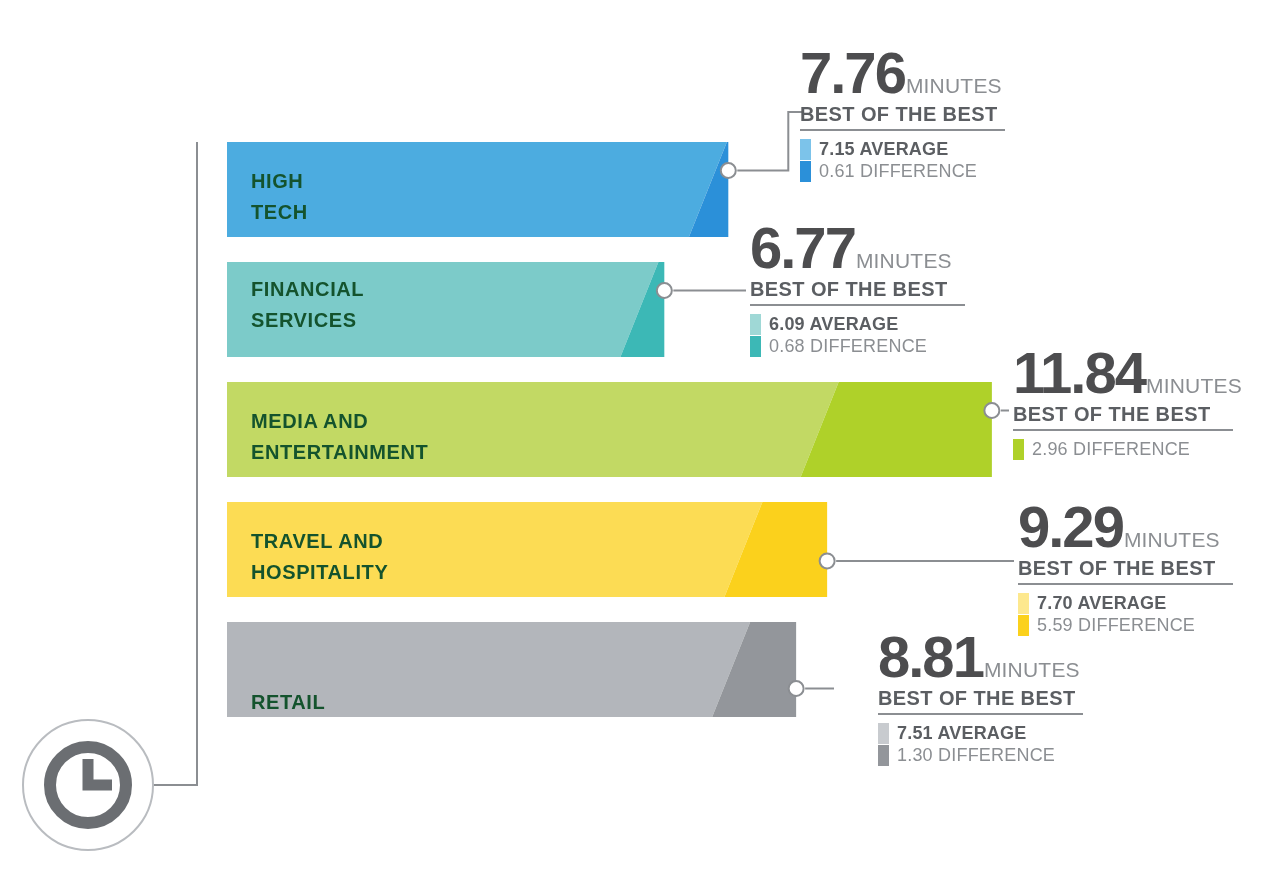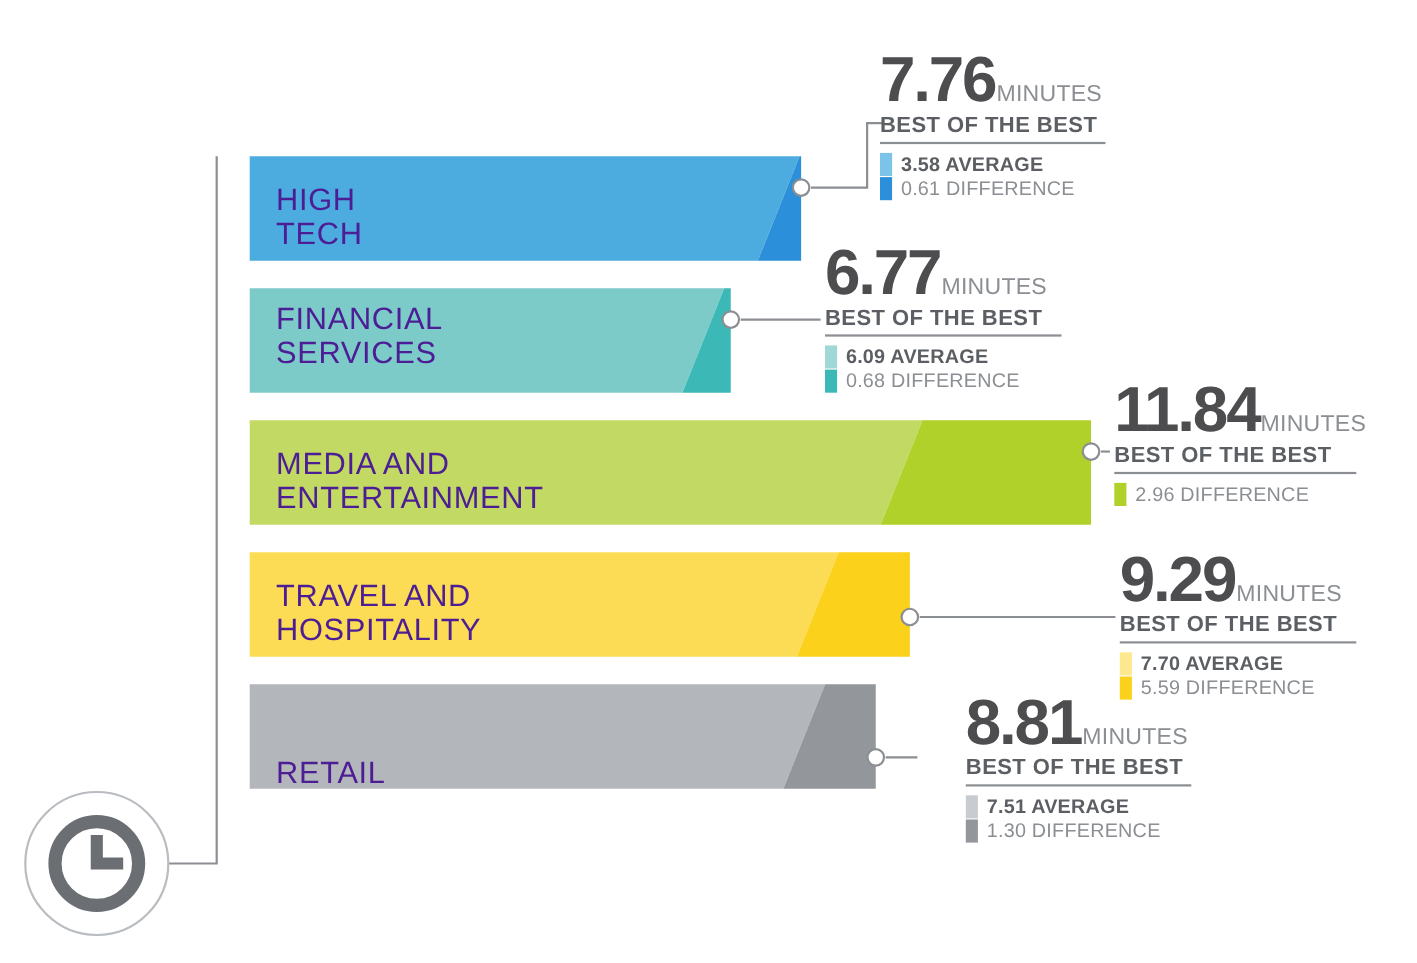--- a/index.html
+++ b/index.html
@@ -8,23 +8,23 @@
     background:#ffffff;
     font-family:"Liberation Sans", sans-serif;
     overflow:hidden;
     position:relative;
   }
   #stage{position:absolute;left:0;top:0;width:1288px;height:875px;}
   svg.layer{position:absolute;left:0;top:0;width:1288px;height:875px;overflow:visible;}
 
   .bar-label{
     position:absolute;
-    color:#4c1d95;
-    font-size:28px;
-    font-weight:400;
+    color:#14532d;
+    font-size:20px;
+    font-weight:700;
     letter-spacing:.6px;
     line-height:31px;
     white-space:pre-line;
     pointer-events:none;
   }
 
   .callout{position:absolute;}
   .big-row{white-space:nowrap;line-height:1;}
   .big-num{
     font-size:58px;font-weight:700;color:#4d4d4f;
@@ -89,21 +89,21 @@
 
   <div class="callout" id="co0" style="left:800px;top:44px;width:205px;">
     <div class="big-row">
       <span class="big-num">7.76</span><span class="unit">MINUTES</span>
     </div>
     <div class="botb">BEST OF THE BEST</div>
     <div class="rule"></div>
     <div class="legend">
       <div class="legend-row">
         <span class="swatch" style="background:#7cc3ea;"></span>
-        <span class="lg-avg"><span>3.58</span> <span>AVERAGE</span></span>
+        <span class="lg-avg"><span>7.15</span> <span>AVERAGE</span></span>
       </div>
       <div class="legend-row">
         <span class="swatch" style="background:#2b90d9;"></span>
         <span class="lg-diff"><span>0.61</span> <span>DIFFERENCE</span></span>
       </div>
     </div>
   </div>
 
   <div class="callout" id="co1" style="left:750px;top:219px;width:215px;">
     <div class="big-row">

